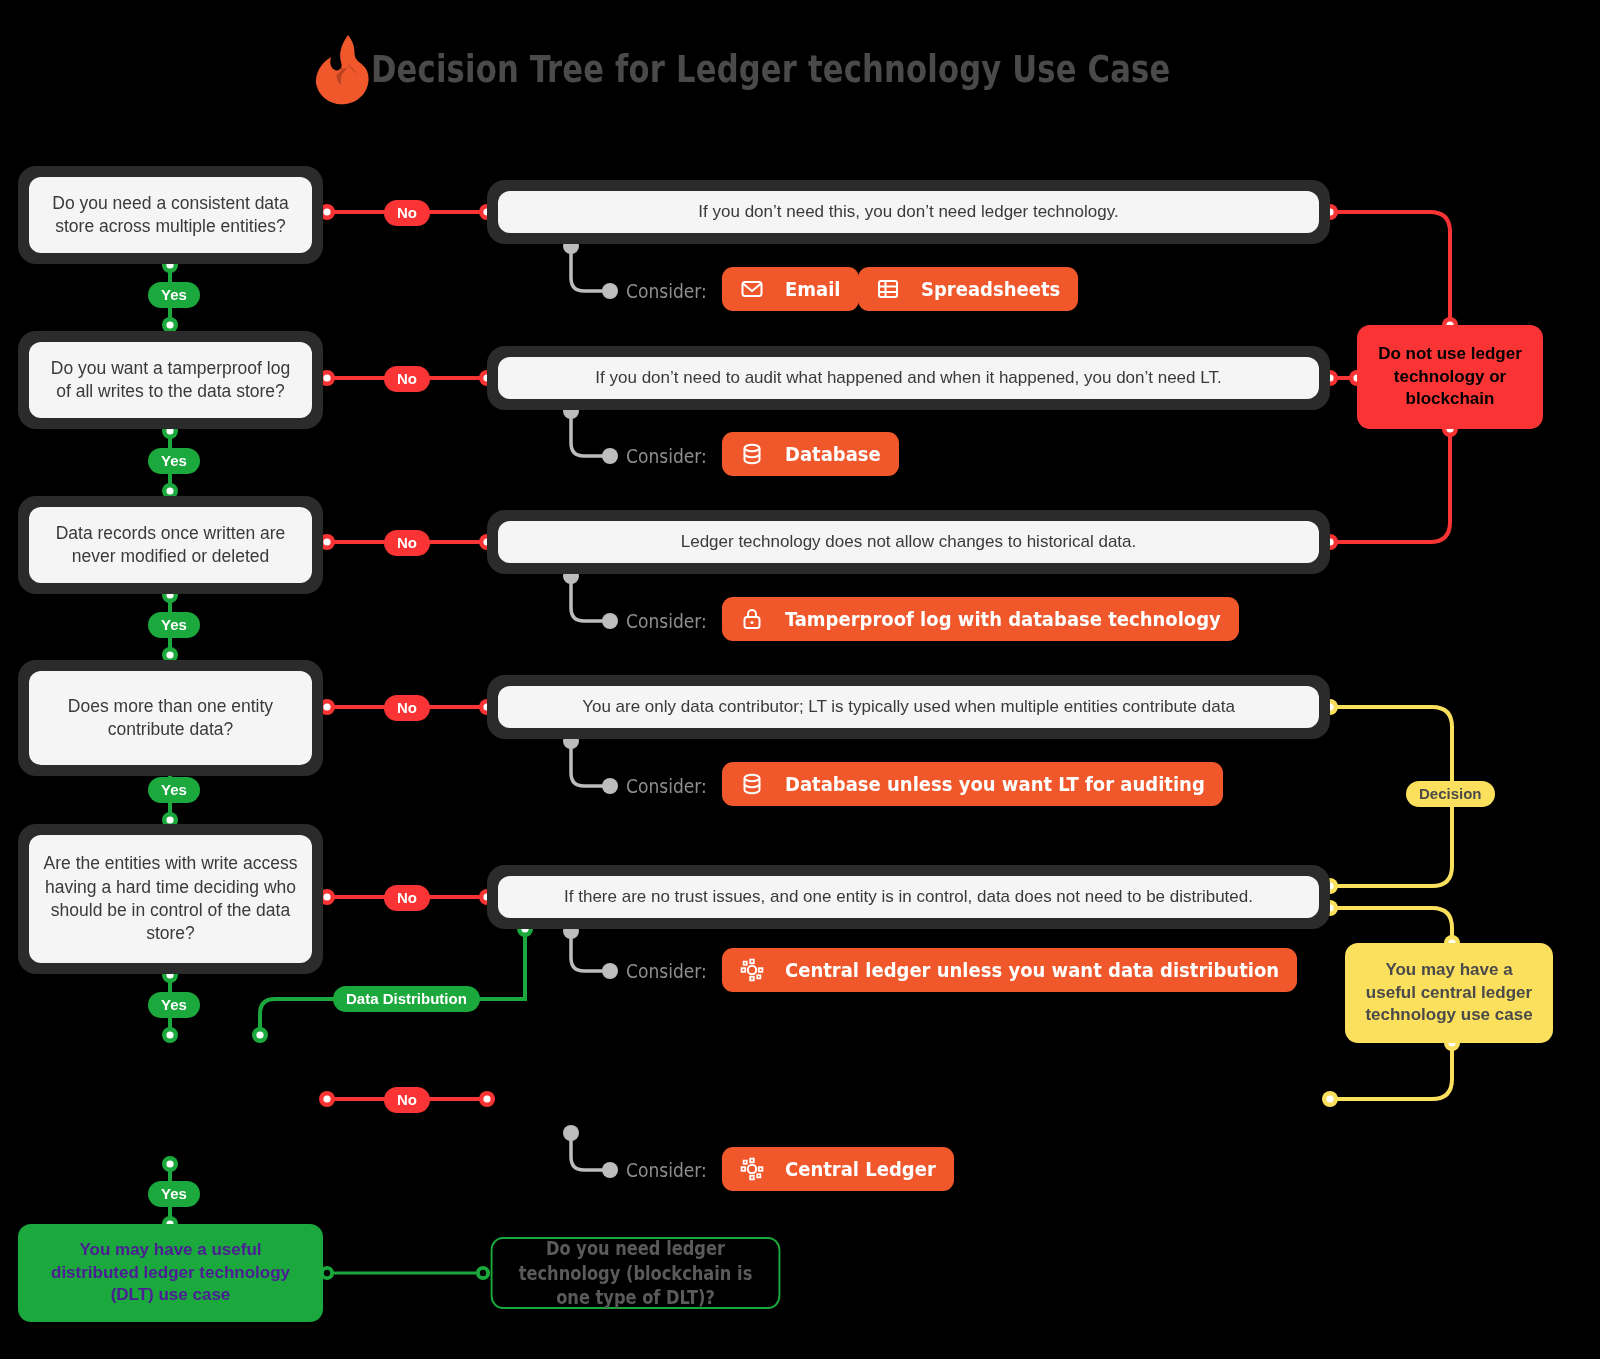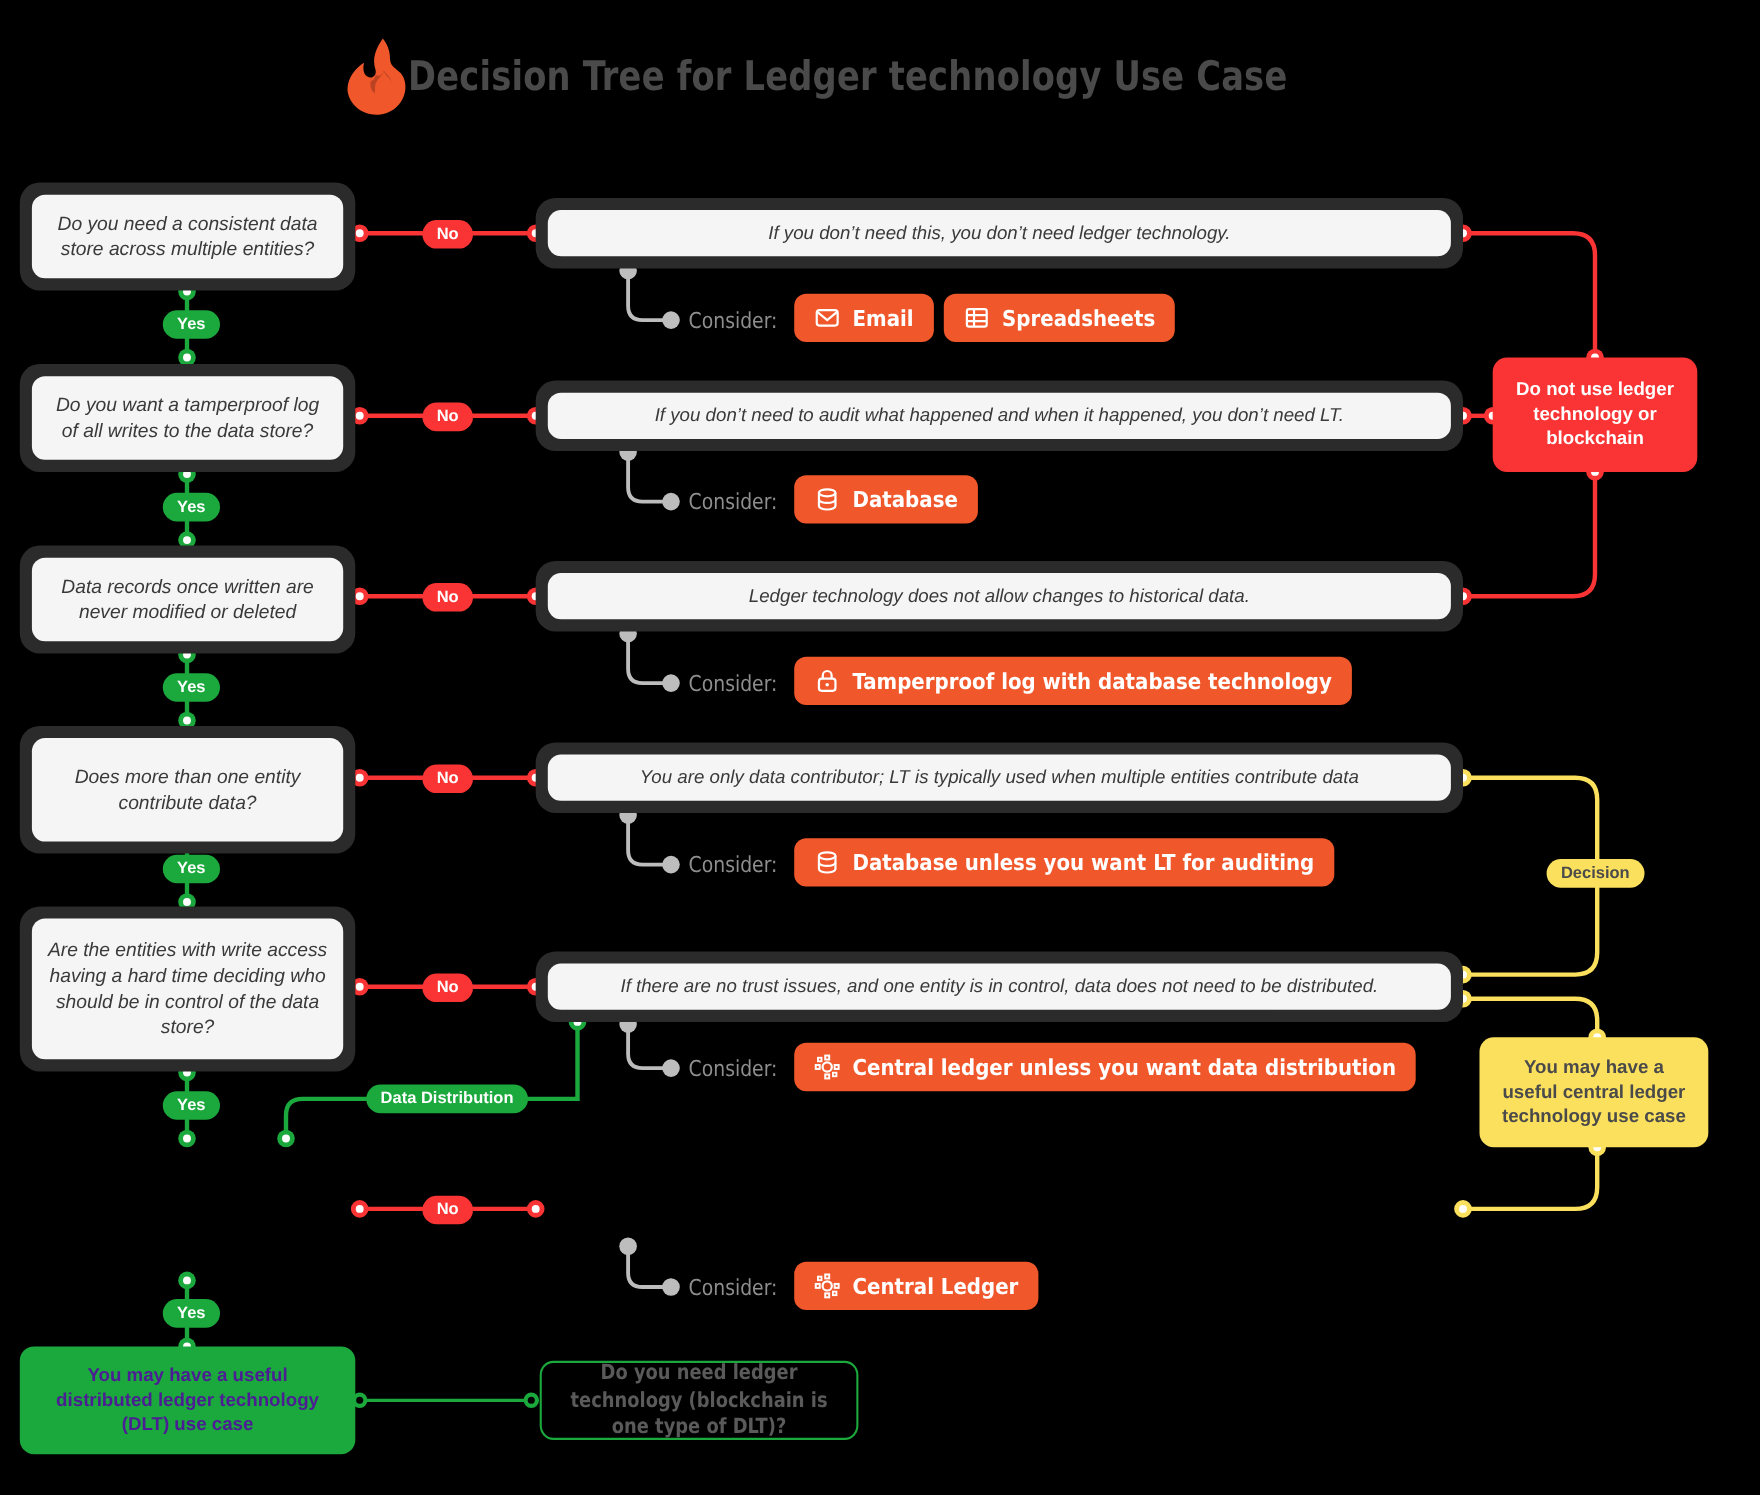--- a/index.html
+++ b/index.html
@@ -27,21 +27,20 @@
 
   
   .node { position: absolute; }
 
   
   .framed {
     background: #2b2b2b;
     border-radius: 18px;
     padding: 11px;
     display: flex;
-    font-style: italic;
   }
   .framed > .inner {
     background: #f5f5f5;
     border-radius: 12px;
     width: 100%;
     display: flex; align-items: center; justify-content: center;
     text-align: center;
     color: #3a3a3a;
     font-size: 17.5px; line-height: 1.33;
     padding: 9px 14px;
@@ -49,21 +48,21 @@
   .stmt > .inner { font-size: 17px; padding: 13px 18px; }
 
   
   .solid {
     border-radius: 13px;
     display: flex; align-items: center; justify-content: center;
     text-align: center;
     font-size: 17px; line-height: 1.35; font-weight: bold;
     padding: 12px 16px;
   }
-  .solid.red    { background: #fa3434; color: #ffffff; }
+  .solid.red    { background: #fa3434; color: #000000; }
   .solid.green  { background: #1ba83c; color: #4c1d95; }
   .solid.yellow { background: #fbe05e; color: #4a4a4a; }
 
   .ghost-green {
     border: 2.5px solid #1ba83c;
     border-radius: 13px;
     display: flex; align-items: center; justify-content: center;
     text-align: center;
     color: #5a5a5a;
     font-family: "DejaVu Sans Condensed", "Liberation Sans Narrow", "Liberation Sans", sans-serif;
@@ -89,21 +88,21 @@
   .consider-label {
     position: absolute;
     font-family: "DejaVu Sans Condensed", "Liberation Sans Narrow", "Liberation Sans", sans-serif;
     font-size: 20px; color: #8e8e8e; white-space: nowrap;
     transform: scaleX(.95); transform-origin: left center;
   }
   .chip {
     position: absolute;
     background: #f0572b;
     border-radius: 11px;
-    display: flex; align-items: center; gap: 11px;
+    display: flex; align-items: center; gap: 21px;
     padding: 10px 18px;
     color: #fff; font-weight: bold;
     font-family: "DejaVu Sans Condensed", "Liberation Sans Narrow", "Liberation Sans", sans-serif;
     font-size: 20px; white-space: nowrap; text-align: right;
   }
   .chip svg { flex: none; display: block; }
 </style>
 </head>
 <body>
 

